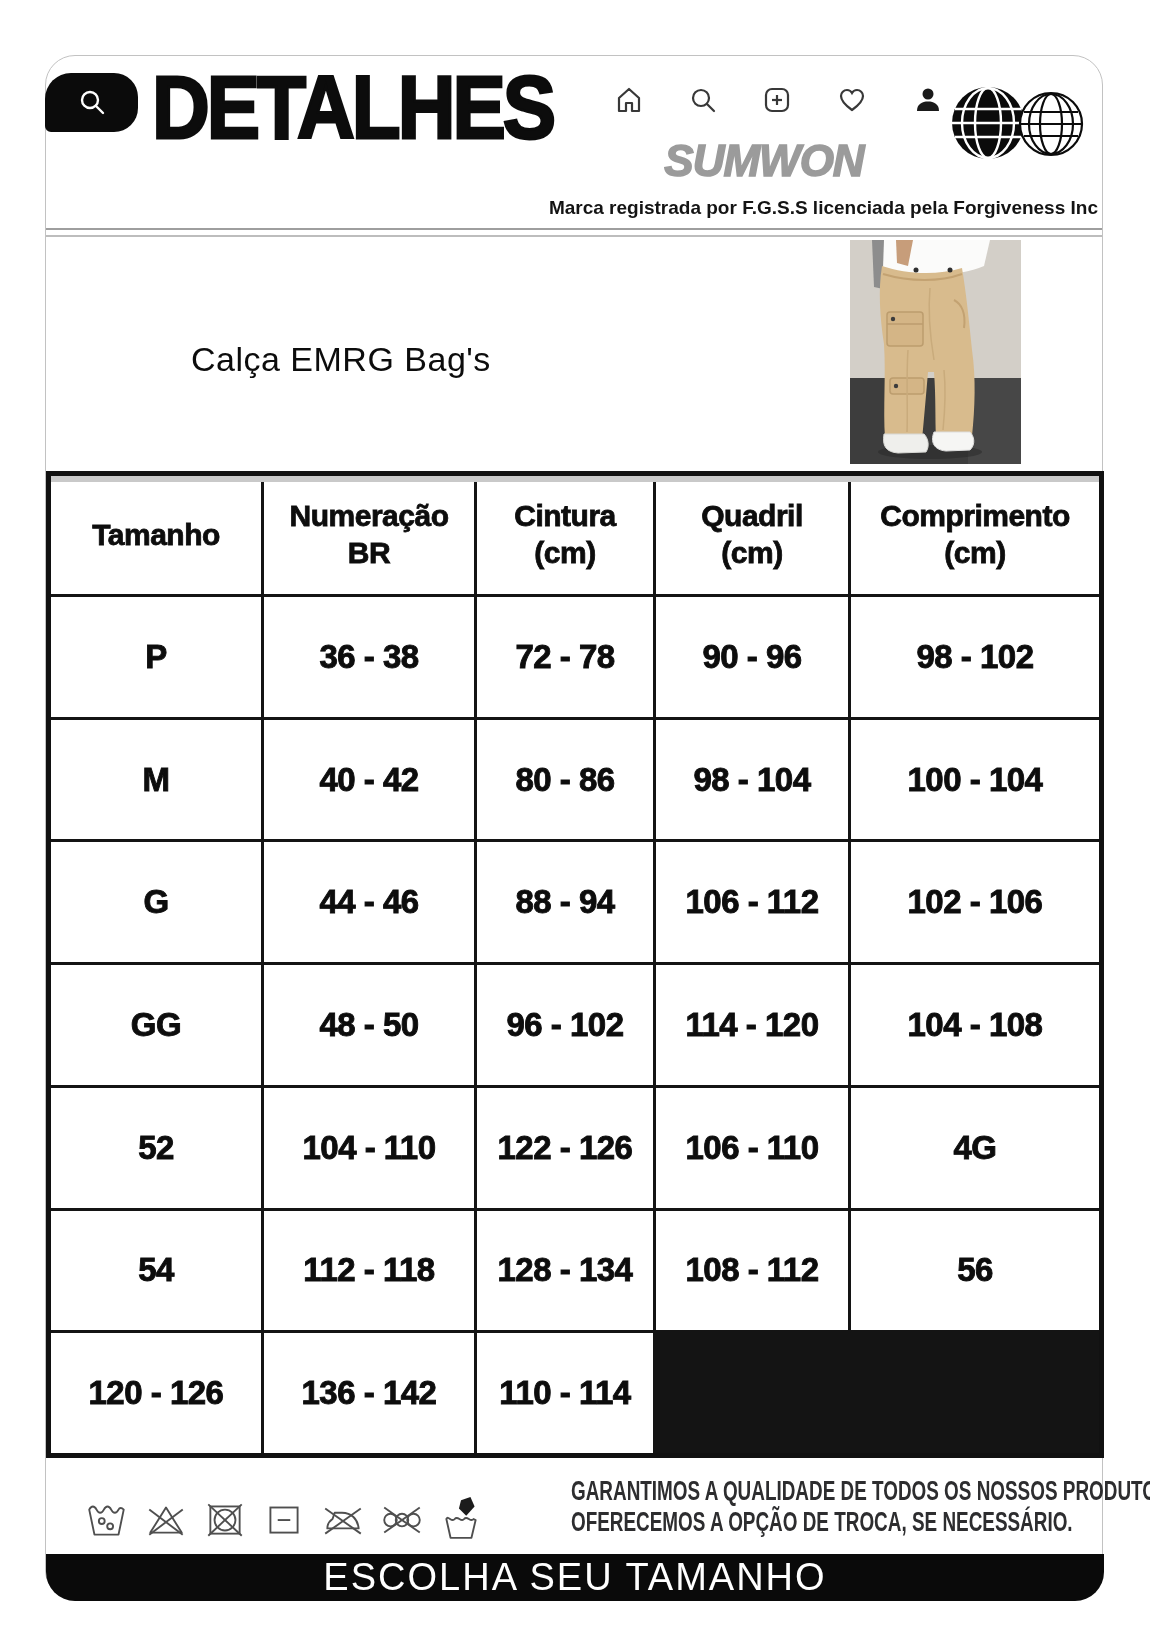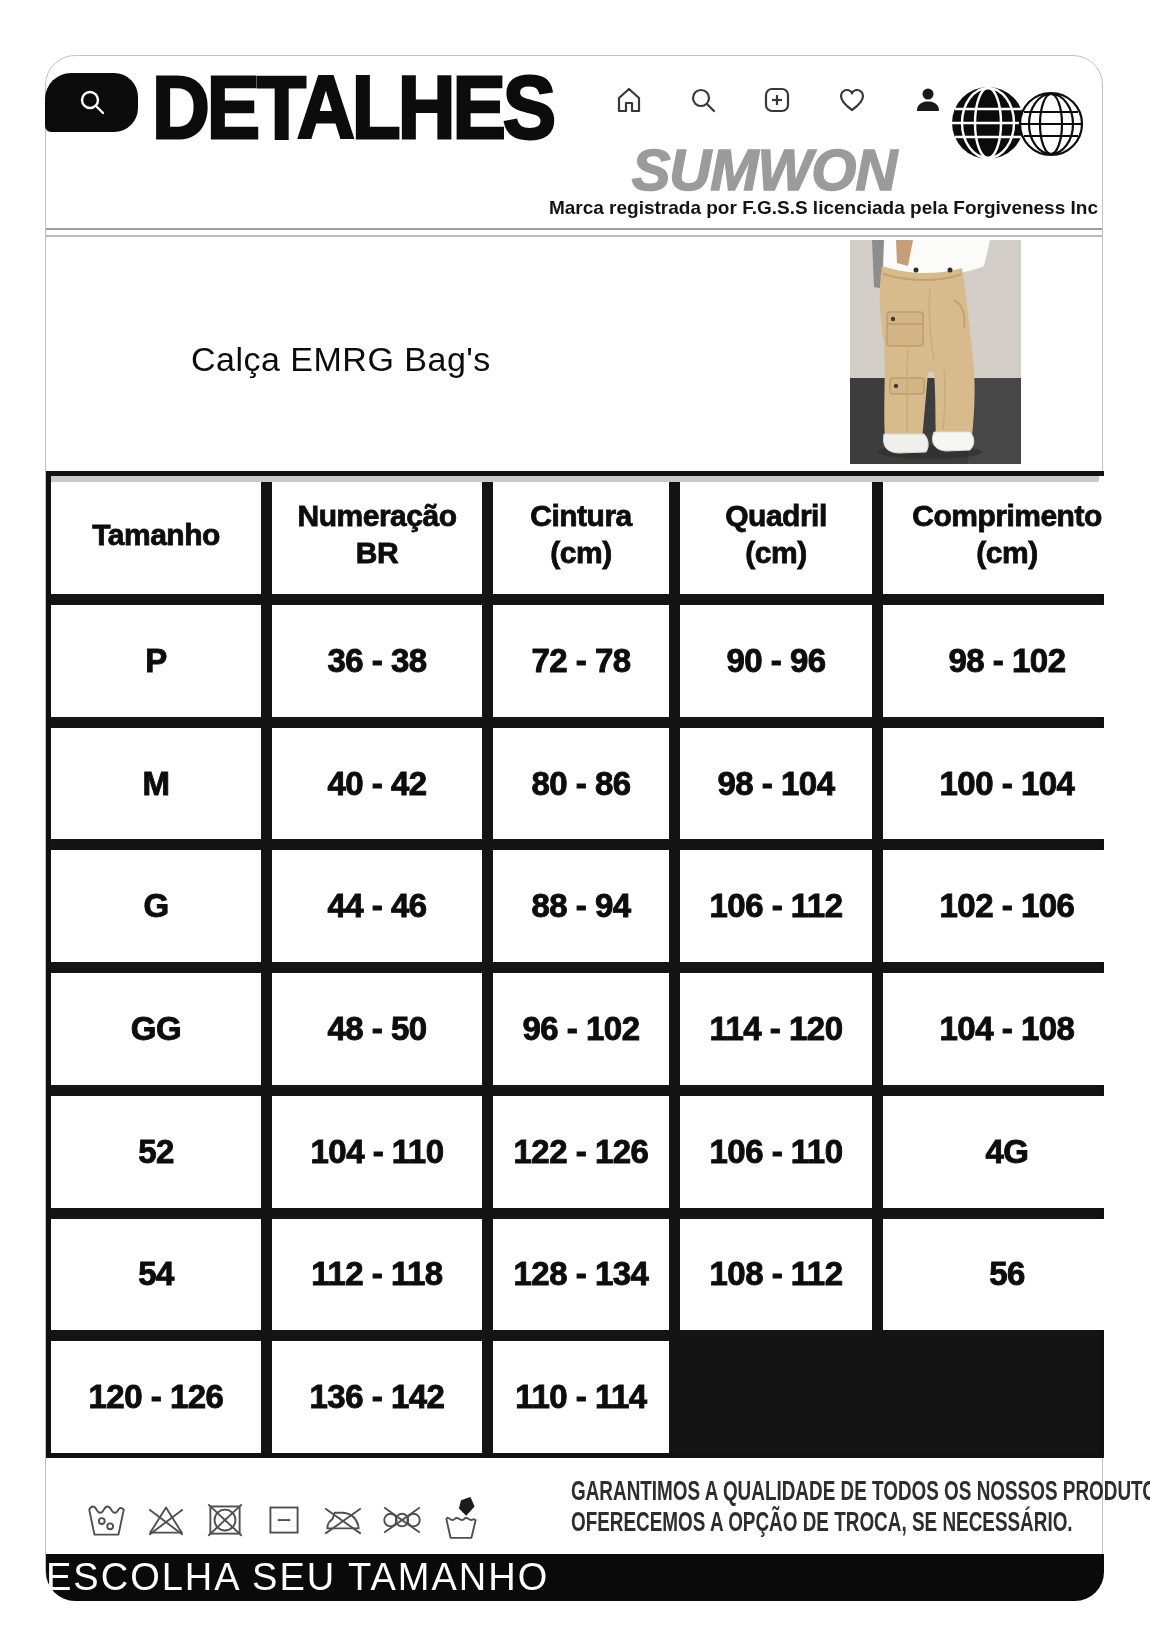--- a/index.html
+++ b/index.html
@@ -23,38 +23,38 @@
            white-space:nowrap; }
 
   .nav-ic { position:absolute; top:29px; width:30px; height:30px; cursor:pointer; }
   .ni-home   { left:568px; } .ni-search { left:642px; } .ni-add { left:716px; }
   .ni-heart  { left:791px; } .ni-person { left:867px; }
 
   .globe-filled  { position:absolute; left:903px; top:28px; width:78px; height:78px; }
   .globe-outline { position:absolute; left:971px; top:34px; width:68px; height:68px; }
 
   .brand { position:absolute; left:518px; top:80px; width:400px; text-align:center;
-           font-size:58px; font-weight:900; font-style:italic; color:#9b9b9b;
+           font-size:44px; font-weight:900; font-style:italic; color:#9b9b9b;
            -webkit-text-stroke:1.5px #9b9b9b; letter-spacing:-1px; white-space:nowrap; }
 
   .trademark { position:absolute; left:420px; top:141px; width:632px; text-align:right;
                font-size:19px; font-weight:bold; color:#141414; white-space:nowrap; }
 
   .divider { position:absolute; left:0; width:100%; height:2px; background:#9e9e9e; }
   .d1 { top:172px; } .d2 { top:179px; background:#bdbdbd; }
 
   
   .product-name { position:absolute; left:145px; top:240px; font-size:34px;
                   color:#0c0c0c; letter-spacing:0.5px;margin-top:44px; }
   .product-photo { position:absolute; left:804px; top:184px; width:171px; height:224px; }
 
   
   .size-table { position:absolute; left:0; top:415px; width:1058px; height:987px;
                 display:grid; grid-template-columns:210px 210px 176px 192px 248px;
-                grid-template-rows:118px repeat(7, 1fr); gap:11px;
+                grid-template-rows:118px repeat(7, 1fr); gap:3px;
                 background:#141414; border:5px solid #111; }
   .cell { background:#fff; display:flex; flex-direction:column;
           align-items:center; justify-content:center; text-align:center; }
   .hcell { font-size:30px; font-weight:bold; line-height:1.22; color:#0d0d0d;
            -webkit-text-stroke:0.8px #0d0d0d; letter-spacing:-0.5px; }
   .bcell { font-size:33px; font-weight:bold; color:#0d0d0d;
            -webkit-text-stroke:0.9px #0d0d0d; letter-spacing:-0.5px; white-space:nowrap; }
   .tbl-topstrip { position:absolute; top:0px; left:0px; right:0px; height:6px;
                   background:#c9c9c9; z-index:3; }
 
@@ -62,21 +62,21 @@
   .care-row { position:absolute; left:38px; top:1440px; display:flex; gap:13px; }
   .care-ic { width:46px; height:46px; }
   .guarantee { position:absolute; left:432px; top:1420px; width:620px; text-align:center;
                color:#2d2d2f; font-weight:bold; }
   .g-line { font-size:27px; line-height:1.15; transform:scaleX(0.70);
             transform-origin:50% 50%; white-space:nowrap; letter-spacing:0px; }
 
   
   .cta-bar { position:absolute; left:0; top:1498px; width:1058px; height:47px;
              background:#0a0a0a; border-radius:0 0 29px 29px;
-             display:flex; align-items:center; cursor:pointer; }
+             display:flex; align-items:center; justify-content:center; cursor:pointer; }
   .cta-bar span { color:#ffffff; font-size:38px; font-weight:400; letter-spacing:2px; }
 </style>
 </head>
 <body>
 
 <div class="page">
   <div class="card">
 
     <div class="search-tab">
       <svg width="30" height="30" viewBox="0 0 30 30">

